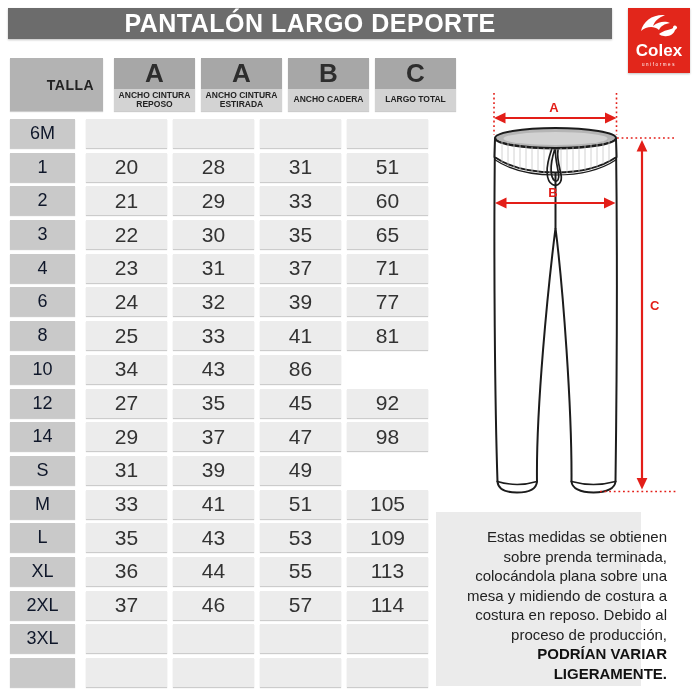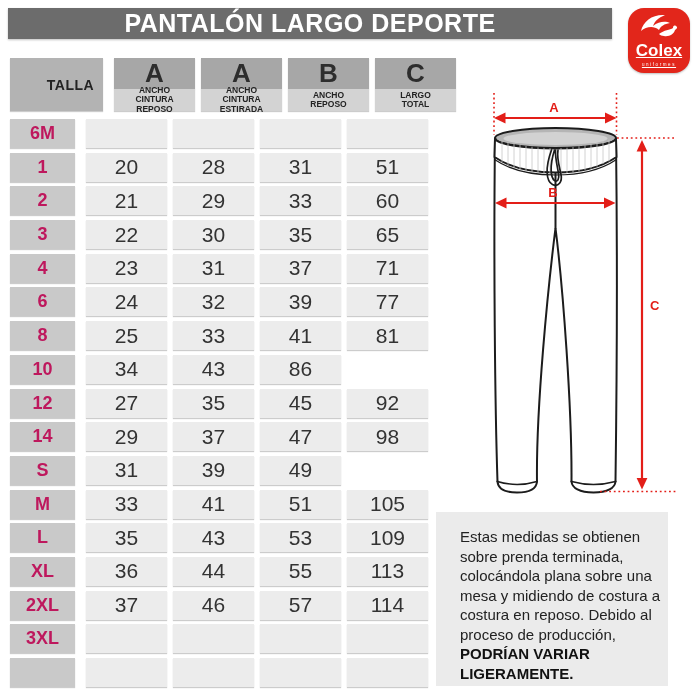--- a/index.html
+++ b/index.html
@@ -12,23 +12,23 @@
   
   .titlebar{
     left:8px;top:8px;width:604px;height:31px;background:#6c6c6c;
     display:flex;align-items:center;justify-content:center;
     color:#fff;font-weight:bold;font-size:25px;letter-spacing:.5px;
     box-shadow:0 1px 2px rgba(0,0,0,.25);
   }
 
   
   .logo{
-    left:628px;top:8px;width:62px;height:65px;background:#e2261b;border-radius:16px;
+    left:628px;top:8px;width:62px;height:65px;background:#e2261b;border-radius:0;
     display:flex;flex-direction:column;align-items:center;justify-content:flex-start;
-    color:#fff;box-shadow:0 1px 2px rgba(0,0,0,.25);text-decoration:underline;
+    color:#fff;box-shadow:0 1px 2px rgba(0,0,0,.25);
   }
   .logo svg{margin-top:4px}
   .logo-name{font-weight:bold;font-size:17px;line-height:17px;margin-top:0px}
   .logo-sub{font-size:4.5px;letter-spacing:1.6px;margin-top:3px}
 
   
   .size-table{left:10px;top:58px}
   .thead{display:flex;margin-bottom:8px}
   .talla{
     width:65px;height:53px;margin-right:11px;background:#b3b3b3;
@@ -39,39 +39,39 @@
   }
   .colhead{width:81px;margin-right:6px;display:flex;flex-direction:column}
   .colhead:last-child{margin-right:0}
   .letter{
     height:31px;background:#a7a7a7;display:flex;align-items:center;justify-content:center;
     font-size:26px;font-weight:bold;color:#2d2d2d;box-shadow:0 1px 1px rgba(0,0,0,.2);
   }
   .sub{
     height:22px;background:#d3d3d3;display:flex;align-items:center;justify-content:center;
     text-align:center;font-size:8.5px;font-weight:bold;line-height:9.5px;color:#232323;
-    padding:0 20px;box-sizing:border-box;box-shadow:0 1px 1px rgba(0,0,0,.2);
+    padding:0 1px;box-sizing:border-box;box-shadow:0 1px 1px rgba(0,0,0,.2);
   }
   .trow{display:flex;margin-bottom:4.7px}
   .rlabel{
     width:65px;height:29px;margin-right:11px;background:#c9c9c9;
     display:flex;align-items:center;justify-content:center;
-    font-weight:bold;font-size:18px;color:#be185d;box-shadow:0 1px 1px rgba(0,0,0,.2);
+    font-weight:normal;font-size:18px;color:#0f172a;box-shadow:0 1px 1px rgba(0,0,0,.2);
   }
   .cell{
     width:81px;height:29px;margin-right:6px;background:#ececec;
     display:flex;align-items:center;justify-content:center;
     font-size:21px;color:#333;box-shadow:0 1px 1px rgba(0,0,0,.2);
   }
   .cell:last-child{margin-right:0}
 
   
   .note{
-    left:436px;top:512px;width:232px;height:174px;background:#ebebeb;
-    box-sizing:border-box;padding:15px 0 0 24px;
+    left:436px;top:512px;width:205px;height:174px;background:#ebebeb;
+    box-sizing:border-box;padding:15px 0 0 24px;text-align:right;
   }
   .note-text{width:207px;font-size:15px;line-height:19.5px;color:#222;margin:0}
   .note-text b{color:#111}
 
   
   .diagram{left:440px;top:88px;width:250px;height:415px}
 </style>
 </head>
 <body>
 
@@ -94,21 +94,21 @@
     <div class="colhead">
       <div class="letter">A</div>
       <div class="sub">ANCHO CINTURA REPOSO</div>
     </div>
     <div class="colhead">
       <div class="letter">A</div>
       <div class="sub">ANCHO CINTURA ESTIRADA</div>
     </div>
     <div class="colhead">
       <div class="letter">B</div>
-      <div class="sub">ANCHO REPOSO</div>
+      <div class="sub">ANCHO CADERA</div>
     </div>
     <div class="colhead">
       <div class="letter">C</div>
       <div class="sub">LARGO TOTAL</div>
     </div>
   </div>
   <div>
       <div class="trow">
         <div class="rlabel">6M</div>
         <div class="cell"></div>

